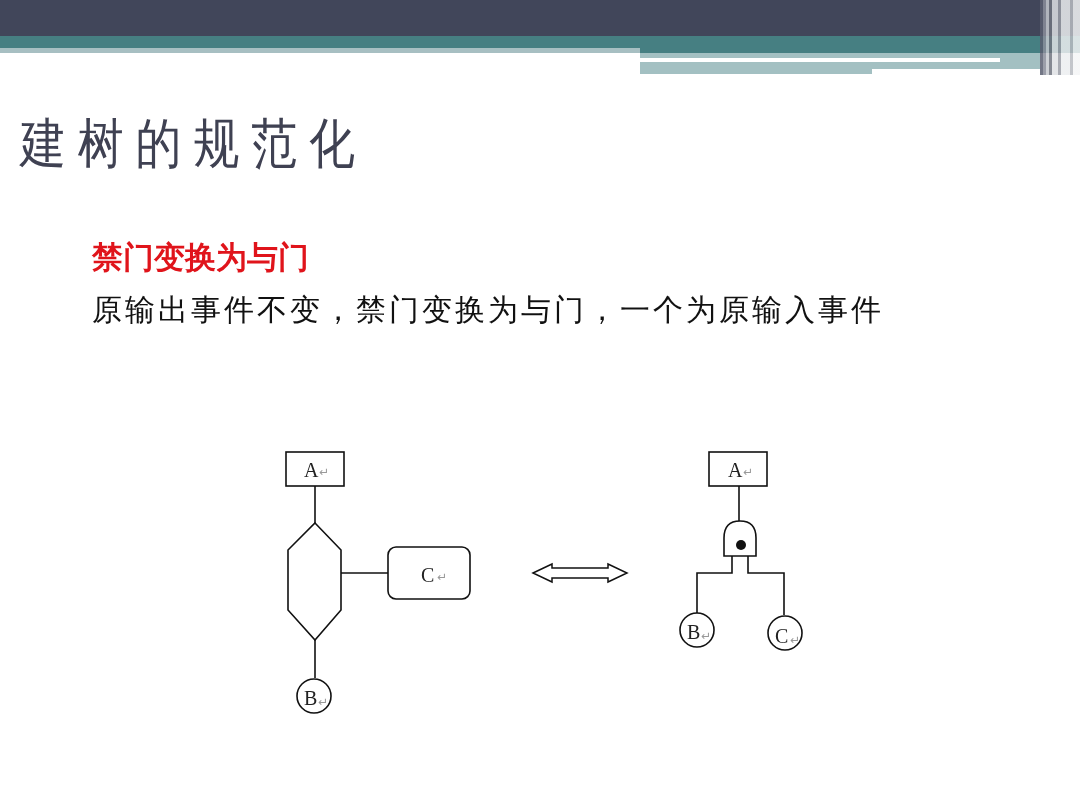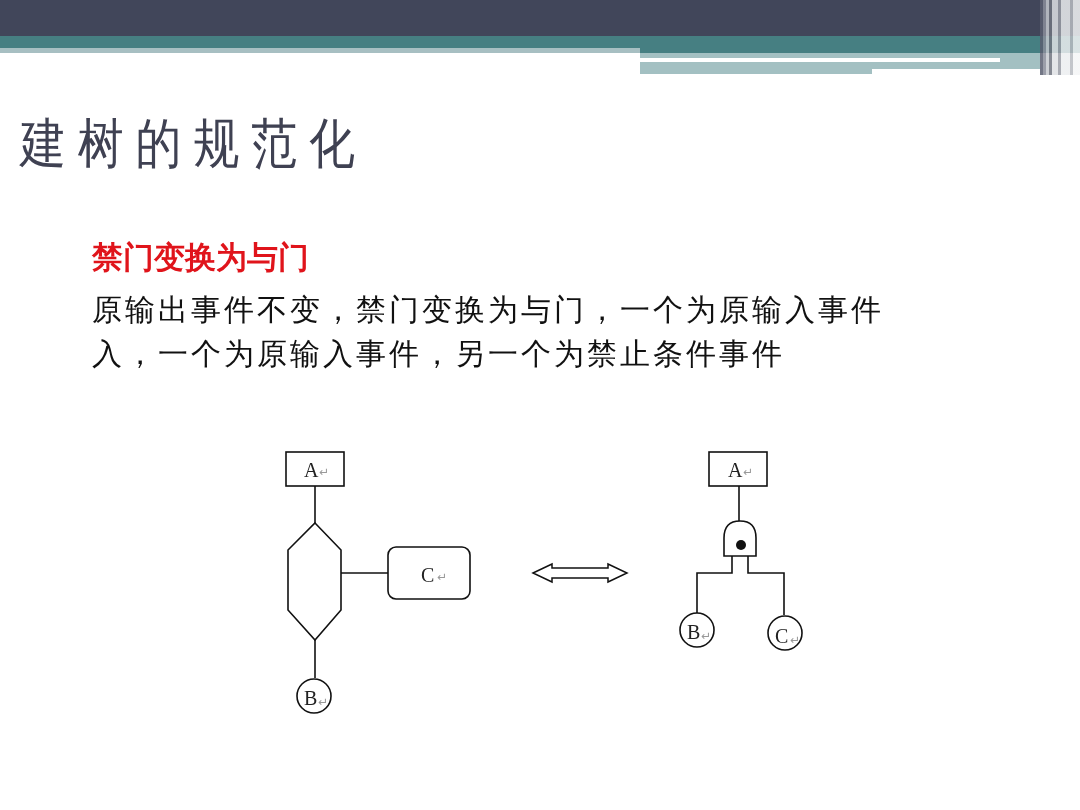--- a/index.html
+++ b/index.html
@@ -40,21 +40,20 @@
 <div class="band-light-left"></div>
 <div class="band-light-right"></div>
 <div class="band-white-strip"></div>
 <div class="band-notch"></div>
 <div class="edge-bars"></div>
 
 <div class="title">建树的规范化</div>
 <div class="subtitle">禁门变换为与门</div>
 <div class="body-text">
   <div>原输出事件不变，禁门变换为与门，一个为原输入事件</div>
-  <div>入，一个为原输入事件，另一个为禁止条件事件</div>
 </div>
 
 <svg class="diagram" width="1080" height="810">
 
   <g stroke="#111" stroke-width="1.6" fill="none">
     <rect x="286" y="452" width="58" height="34"></rect>
     <line x1="315" y1="486" x2="315" y2="523"></line>
     <polygon points="315,523 341,550 341,610 315,640 288,610 288,550"></polygon>
     <line x1="341" y1="573" x2="388" y2="573"></line>
     <rect x="388" y="547" width="82" height="52" rx="8" ry="8"></rect>

